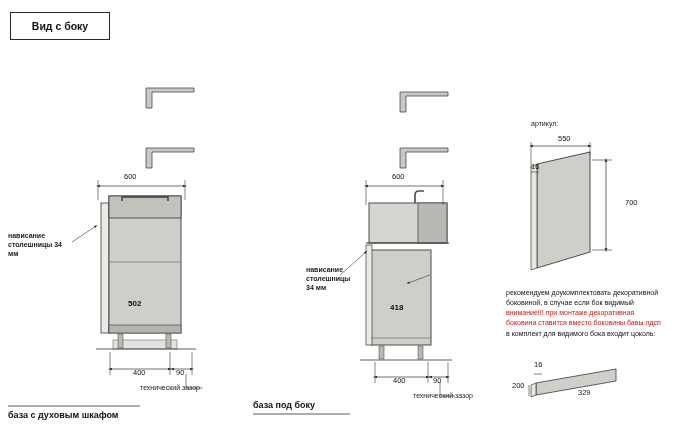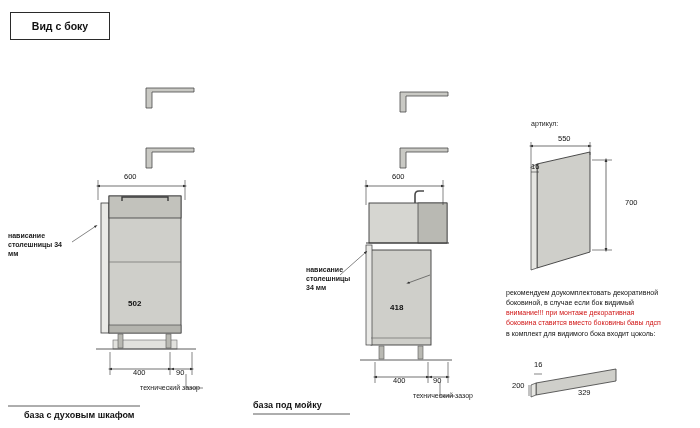--- a/index.html
+++ b/index.html
@@ -207,31 +207,31 @@
     </g>
   </svg>
 
   <div class="dimtxt" style="left:124px; top:172px;">600</div>
   <div class="incab" style="left:128px; top:299px;">502</div>
   <div class="dimtxt" style="left:133px; top:368px;">400</div>
   <div class="dimtxt" style="left:176px; top:368px;">90</div>
   <div class="lbl" style="left:140px; top:384px;">технический зазор</div>
   <div class="lbl lbl-b" style="left:8px; top:232px; width:66px;">нависание
 столешницы 34 мм</div>
-  <div class="capt" style="left:8px; top:410px;margin-left:16px;">база с духовым шкафом</div>
+  <div class="capt" style="left:8px; top:410px;">база с духовым шкафом</div>
 
   <div class="dimtxt" style="left:392px; top:172px;">600</div>
   <div class="incab" style="left:390px; top:303px;">418</div>
   <div class="dimtxt" style="left:393px; top:376px;">400</div>
   <div class="dimtxt" style="left:433px; top:376px;">90</div>
   <div class="lbl" style="left:413px; top:392px;">технический зазор</div>
   <div class="lbl lbl-b" style="left:306px; top:266px; width:60px;">нависание
 столешницы
 34 мм</div>
-  <div class="capt" style="left:253px; top:400px;">база под мойку</div>
+  <div class="capt" style="left:253px; top:400px;">база под боку</div>
 
   <div class="lbl" style="left:531px; top:120px;">артикул:</div>
   <div class="dimtxt" style="left:550px; top:134px;padding-left:8px;">550</div>
   <div class="dimtxt" style="left:531px; top:162px;">16</div>
   <div class="dimtxt" style="left:612px; top:198px;margin-left:13px;">700</div>
 
   <div class="dimtxt" style="left:534px; top:360px;">16</div>
   <div class="dimtxt" style="left:512px; top:381px;">200</div>
   <div class="dimtxt" style="left:578px; top:388px;">329</div>
 

